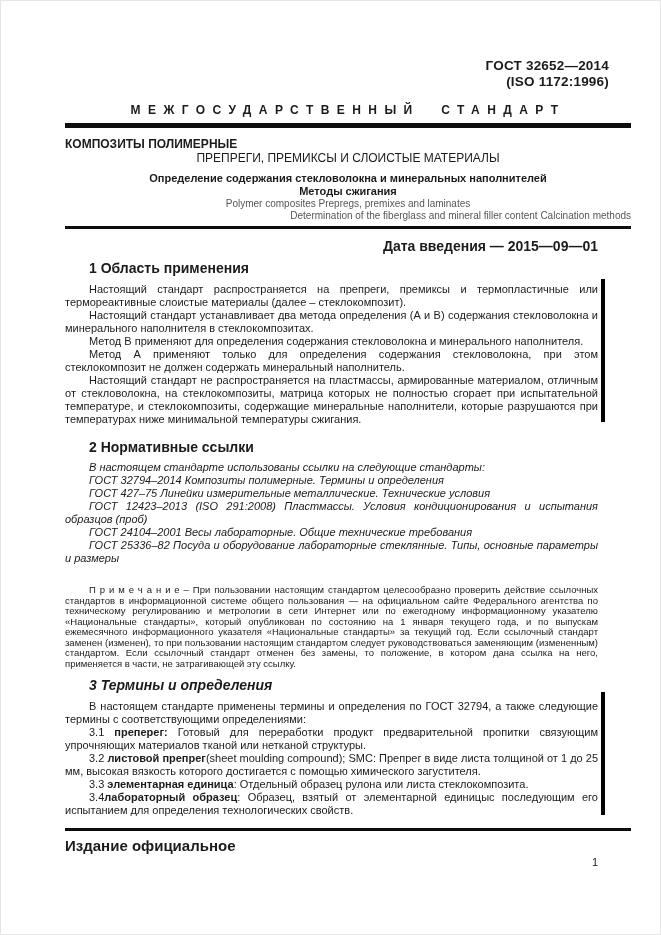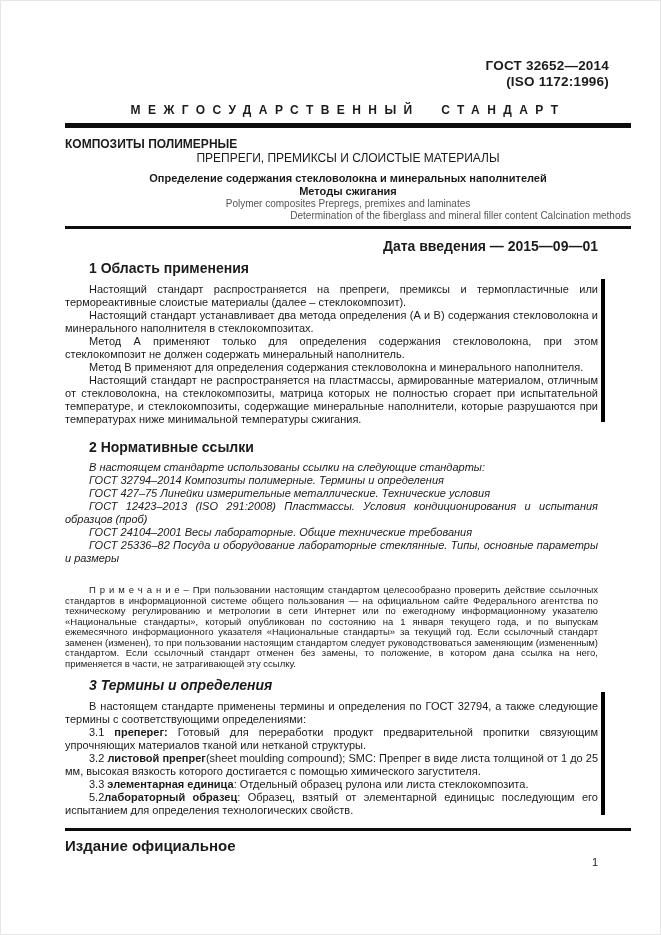--- a/index.html
+++ b/index.html
@@ -124,22 +124,22 @@
 
     <div class="rule-med"></div>
 
     <div class="intro-date">Дата введения — 2015—09—01</div>
 
     <div class="section-heading heading-1">1 Область применения</div>
     <div class="body-col s1-body">
       <div class="change-bar bar-1"></div>
       <p class="para">Настоящий стандарт распространяется на препреги, премиксы и термопластичные или термореактивные слоистые материалы (далее – стеклокомпозит).</p>
       <p class="para">Настоящий стандарт устанавливает два метода определения (А и В) содержания стекловолокна и минерального наполнителя в стеклокомпозитах.</p>
+      <p class="para">Метод В применяют для определения содержания стекловолокна и минерального наполнителя.</p>
       <p class="para">Метод А применяют только для определения содержания стекловолокна, при этом стеклокомпозит не должен содержать минеральный наполнитель.</p>
-      <p class="para">Метод В применяют для определения содержания стекловолокна и минерального наполнителя.</p>
       <p class="para">Настоящий стандарт не распространяется на пластмассы, армированные материалом, отличным от стекловолокна, на стеклокомпозиты, матрица которых не полностью сгорает при испытательной температуре, и стеклокомпозиты, содержащие минеральные наполнители, которые разрушаются при температурах ниже минимальной температуры сжигания.</p>
     </div>
 
     <div class="section-heading heading-2">2 Нормативные ссылки</div>
     <div class="body-col">
       <p class="para italic s2-intro">В настоящем стандарте использованы ссылки на следующие стандарты:</p>
       <p class="para italic">ГОСТ 32794–2014 Композиты полимерные. Термины и определения</p>
       <p class="para italic">ГОСТ 427–75 Линейки измерительные металлические. Технические условия</p>
       <p class="para italic">ГОСТ 12423–2013 (ISO 291:2008) Пластмассы. Условия кондиционирования и испытания образцов (проб)</p>
       <p class="para italic">ГОСТ 24104–2001 Весы лабораторные. Общие технические требования</p>
@@ -147,21 +147,21 @@
       <p class="note"><span>П р и м е ч а н и е</span> <span>– При пользовании настоящим стандартом целесообразно проверить действие ссылочных стандартов в информационной системе общего пользования — на официальном сайте Федерального агентства по техническому регулированию и метрологии в сети Интернет или по ежегодному информационному указателю «Национальные стандарты», который опубликован по состоянию на 1 января текущего года, и по выпускам ежемесячного информационного указателя «Национальные стандарты» за текущий год. Если ссылочный стандарт заменен (изменен), то при пользовании настоящим стандартом следует руководствоваться заменяющим (измененным) стандартом. Если ссылочный стандарт отменен без замены, то положение, в котором дана ссылка на него, применяется в части, не затрагивающей эту ссылку.</span></p>
     </div>
 
     <div class="section-heading heading-3">3 Термины и определения</div>
     <div class="body-col s3-body">
       <div class="change-bar bar-2"></div>
       <p class="para">В настоящем стандарте применены термины и определения по ГОСТ 32794, а также следующие термины с соответствующими определениями:</p>
       <p class="para"><span>3.1 </span><span class="bold">преперег:</span><span> Готовый для переработки продукт предварительной пропитки связующим упрочняющих материалов тканой или нетканой структуры.</span></p>
       <p class="para"><span>3.2 </span><span class="bold">листовой препрег</span><span>(sheet moulding compound); SMC: Препрег в виде листа толщиной от 1 до 25 мм, высокая вязкость которого достигается с помощью химического загустителя.</span></p>
       <p class="para"><span>3.3 </span><span class="bold">элементарная единица</span><span>: Отдельный образец рулона или листа стеклокомпозита.</span></p>
-      <p class="para"><span>5.2</span><span class="bold">лабораторный образец</span><span>: Образец, взятый от элементарной единицыс последующим его испытанием для определения технологических свойств.</span></p>
+      <p class="para"><span>3.4</span><span class="bold">лабораторный образец</span><span>: Образец, взятый от элементарной единицыс последующим его испытанием для определения технологических свойств.</span></p>
     </div>
 
     <div class="footer-rule-wrap">
       <div class="rule-footer"></div>
     </div>
     <div class="edition">Издание официальное</div>
     <div class="page-num">1</div>
 
   </div>
 </div>

